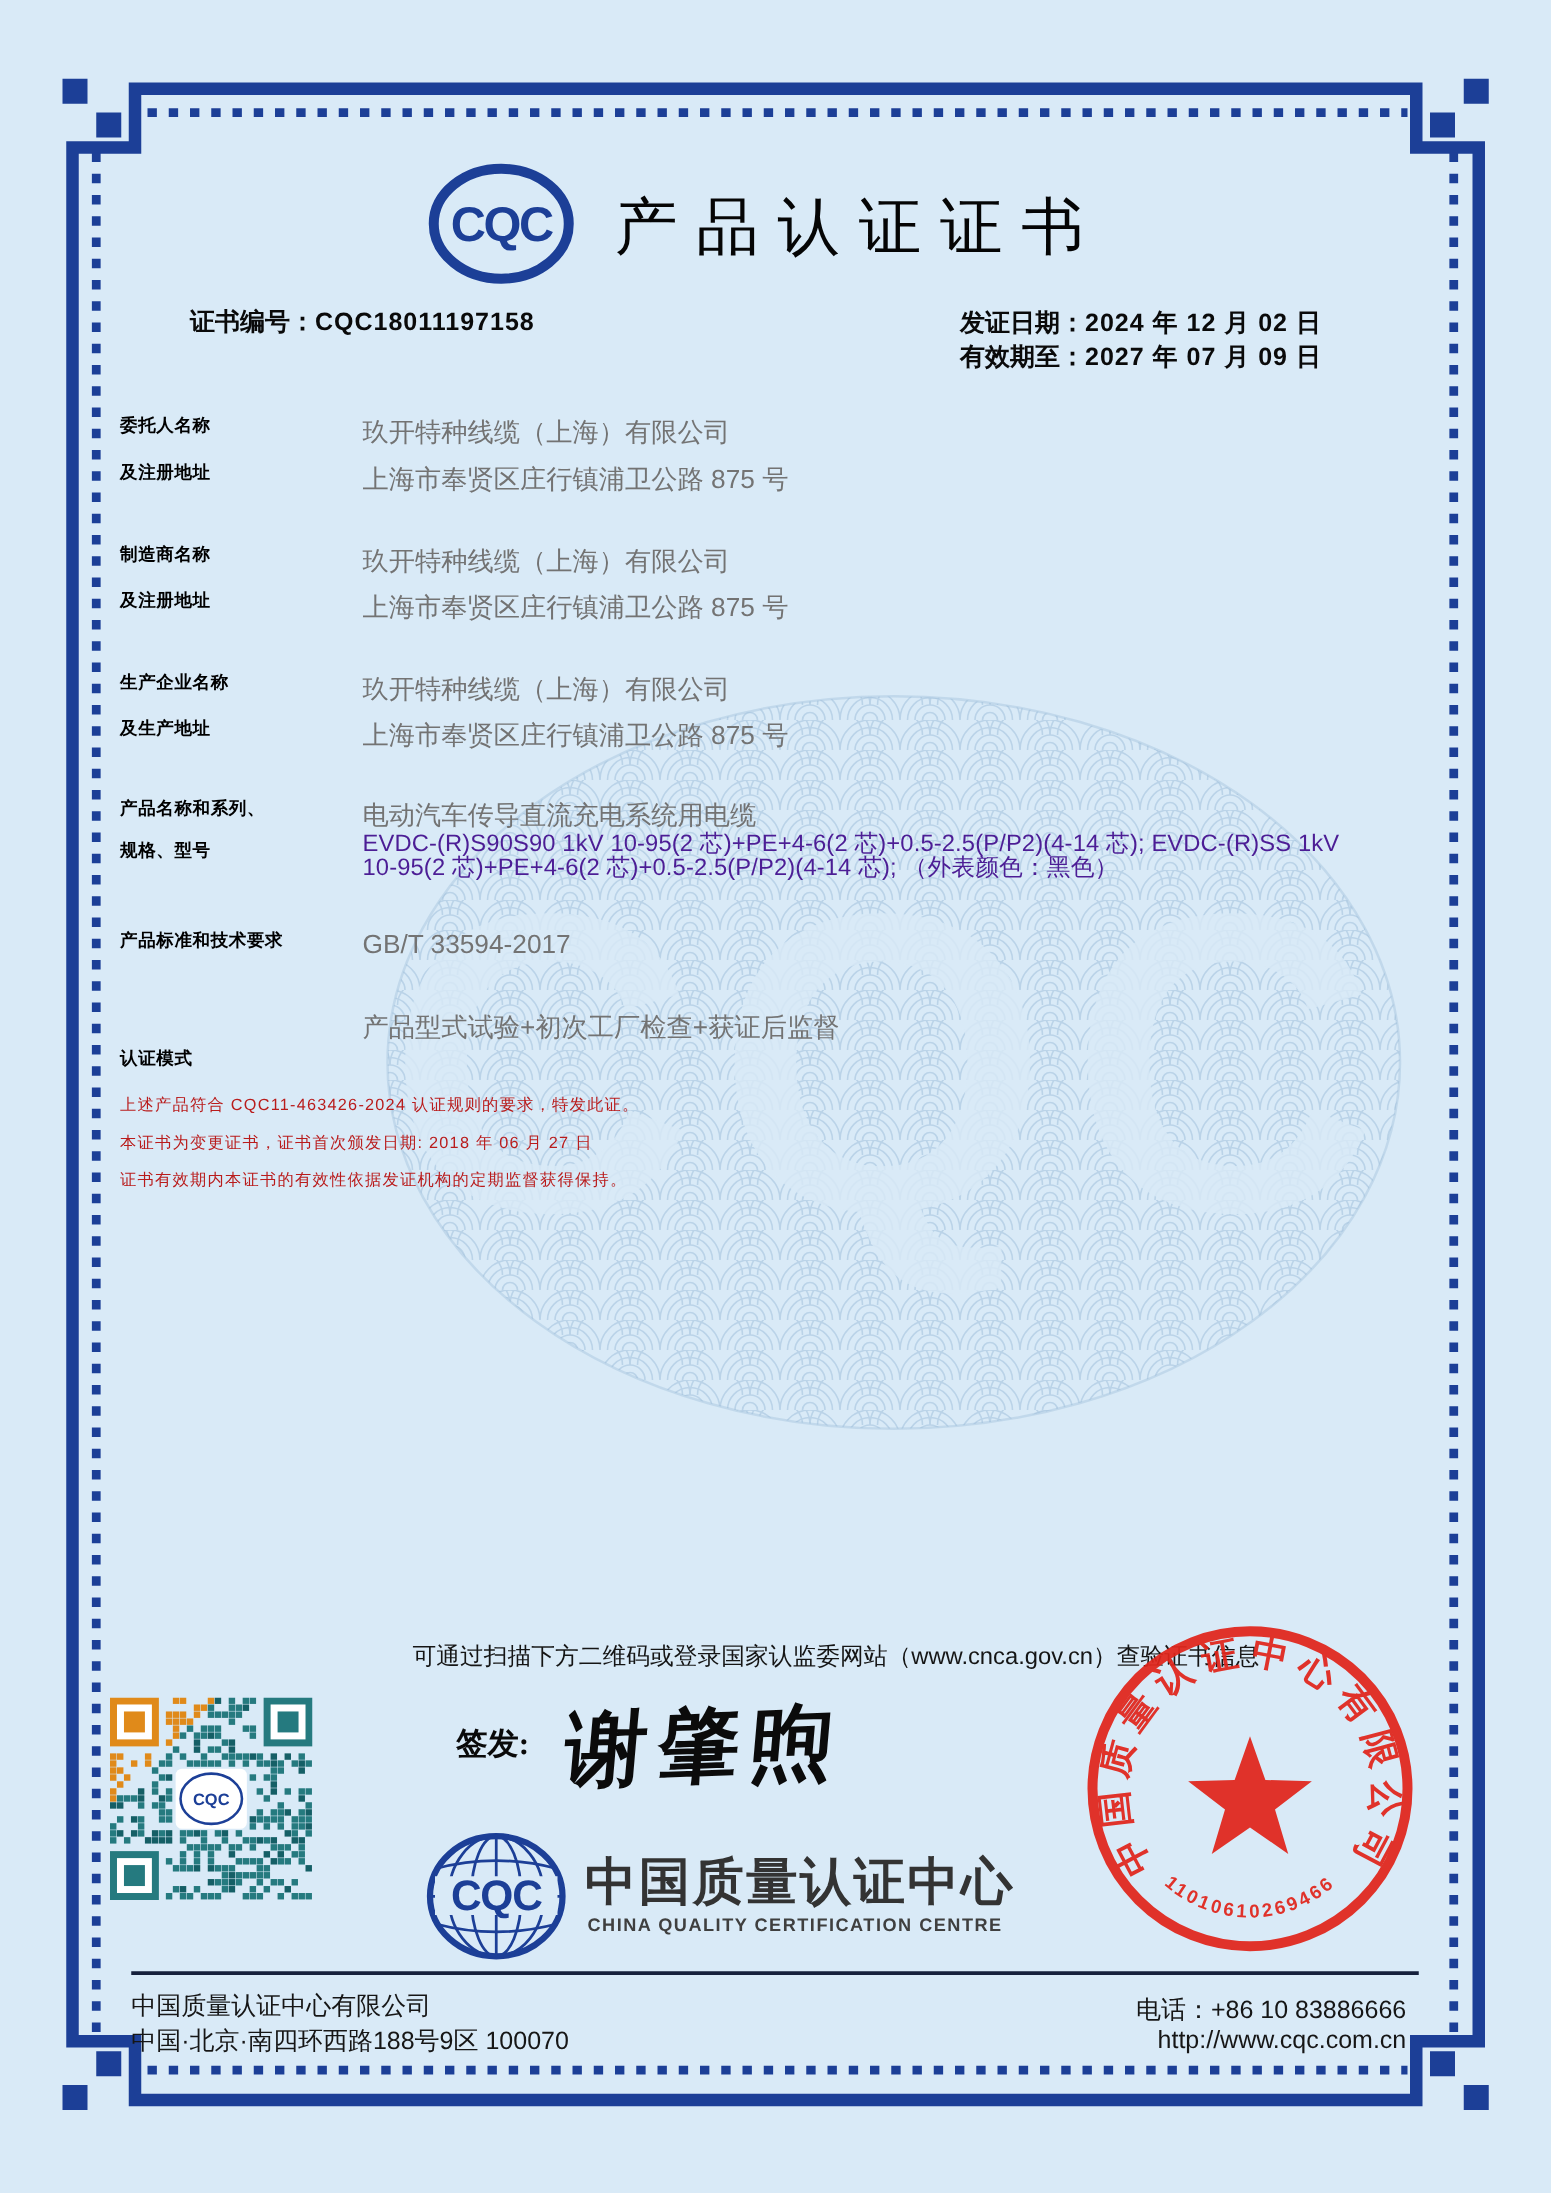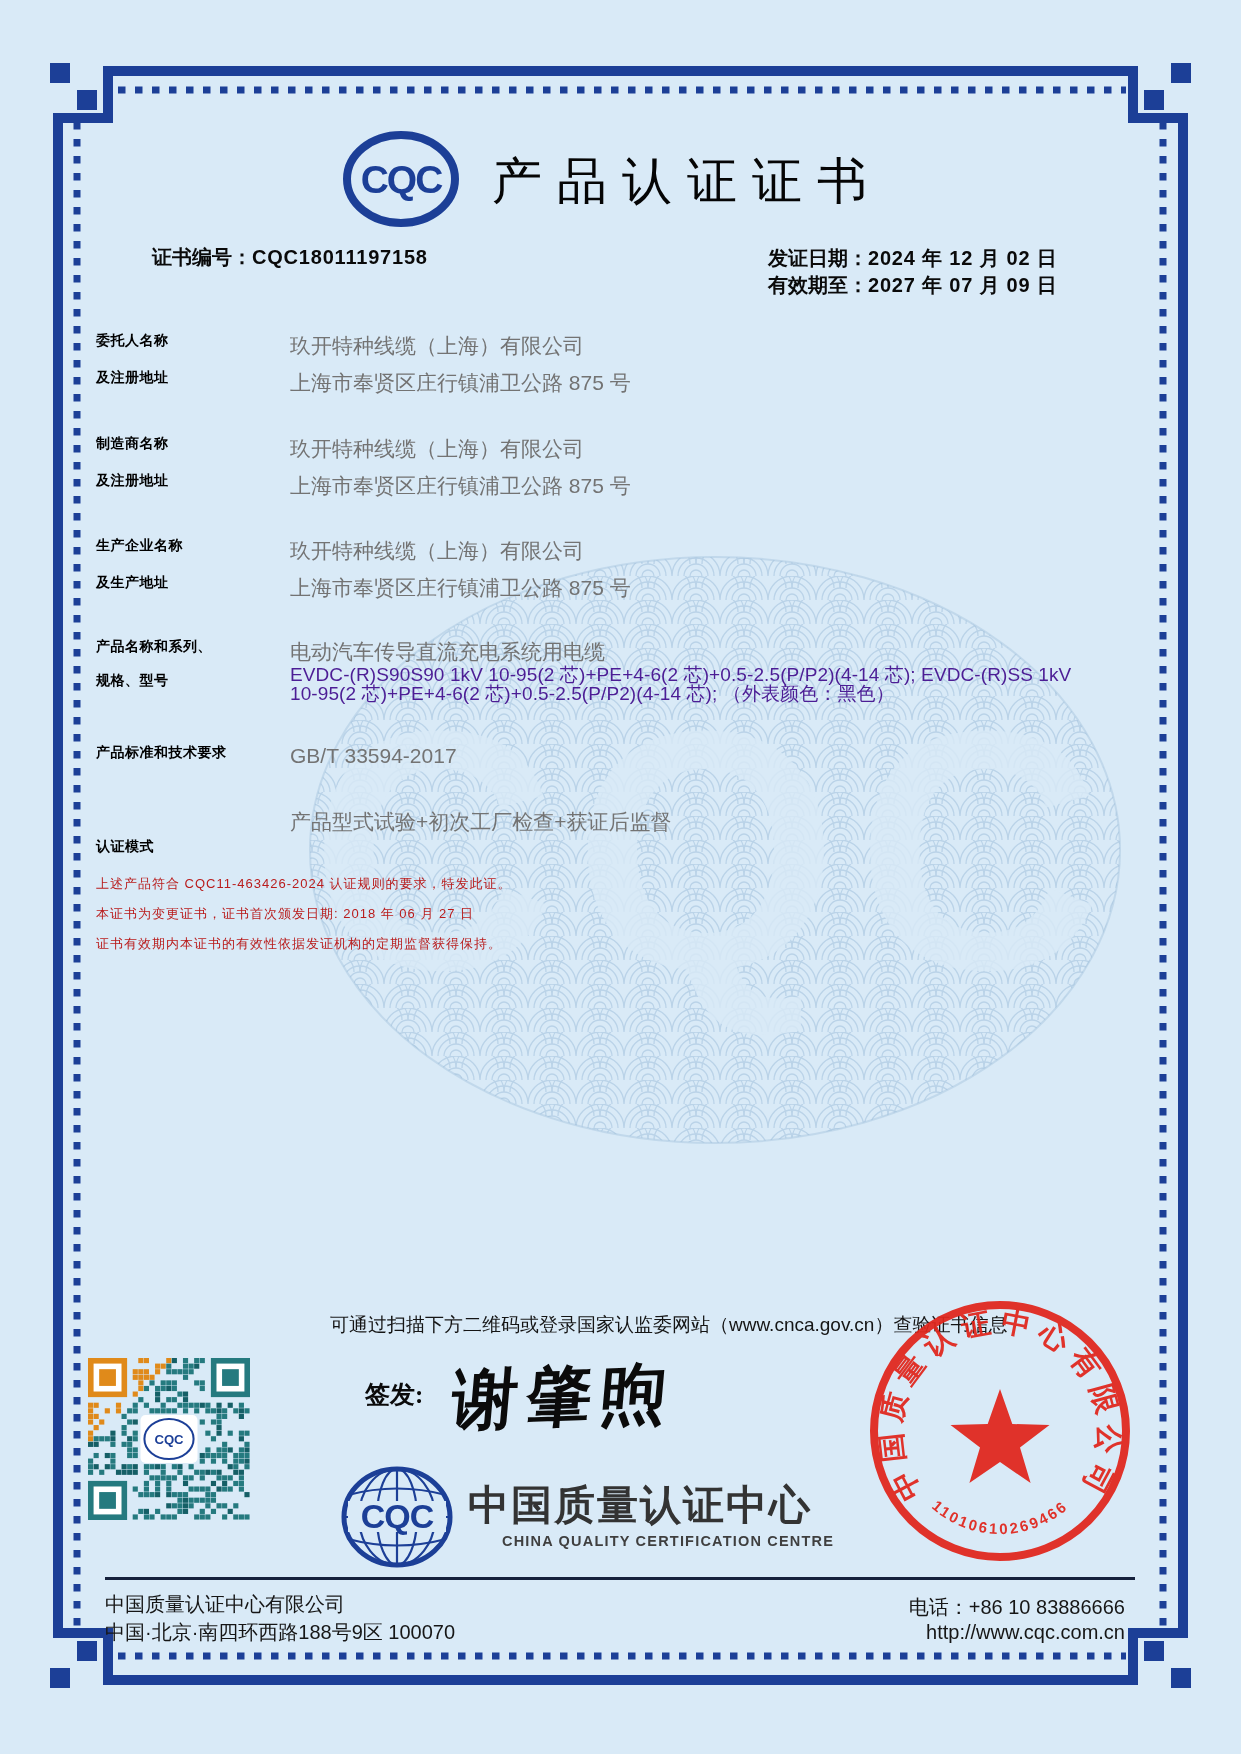--- a/index.html
+++ b/index.html
@@ -17,21 +17,21 @@
   .meta b{font-family:"Liberation Sans",sans-serif;font-size:20px;letter-spacing:.8px;}
   .statement{font-family:Liberation Sans, sans-serif;font-size:13px;letter-spacing:1px;white-space:nowrap;color:#b91c1c;}
   .page-title{font-size:50px;font-weight:normal;letter-spacing:15px;color:#050505;white-space:nowrap;}
   .verify{font-size:19px;color:#151515;white-space:nowrap;}
   .sign-label{font-family:"Liberation Serif",serif;font-weight:bold;font-size:25px;}
   .sign-name{
     font-family:"Liberation Serif",serif;font-weight:bold;font-size:66px;letter-spacing:8px;
     color:#0b0b0b;transform:rotate(-2deg) skewX(-7deg);white-space:nowrap;
   }
   .org-cn{font-size:41px;font-weight:bold;color:#333;letter-spacing:2px;white-space:nowrap;}
-  .org-en{font-size:14.5px;font-weight:bold;color:#3f3f3f;letter-spacing:1.2px;white-space:nowrap;margin-left:32px;}
+  .org-en{font-size:14.5px;font-weight:bold;color:#3f3f3f;letter-spacing:1.2px;white-space:nowrap;}
   .footer-line{font-size:20px;color:#161616;white-space:nowrap;}
   .footer-right{text-align:right;}
   .divider{background:#16213c;height:2.5px;}
   svg{display:block;}
 </style>
 </head>
 <body>
 
 <svg class="abs" width="1241" height="1754" style="left:0;top:0;" viewBox="0 0 1241 1754" aria-hidden="true">
   <defs>

